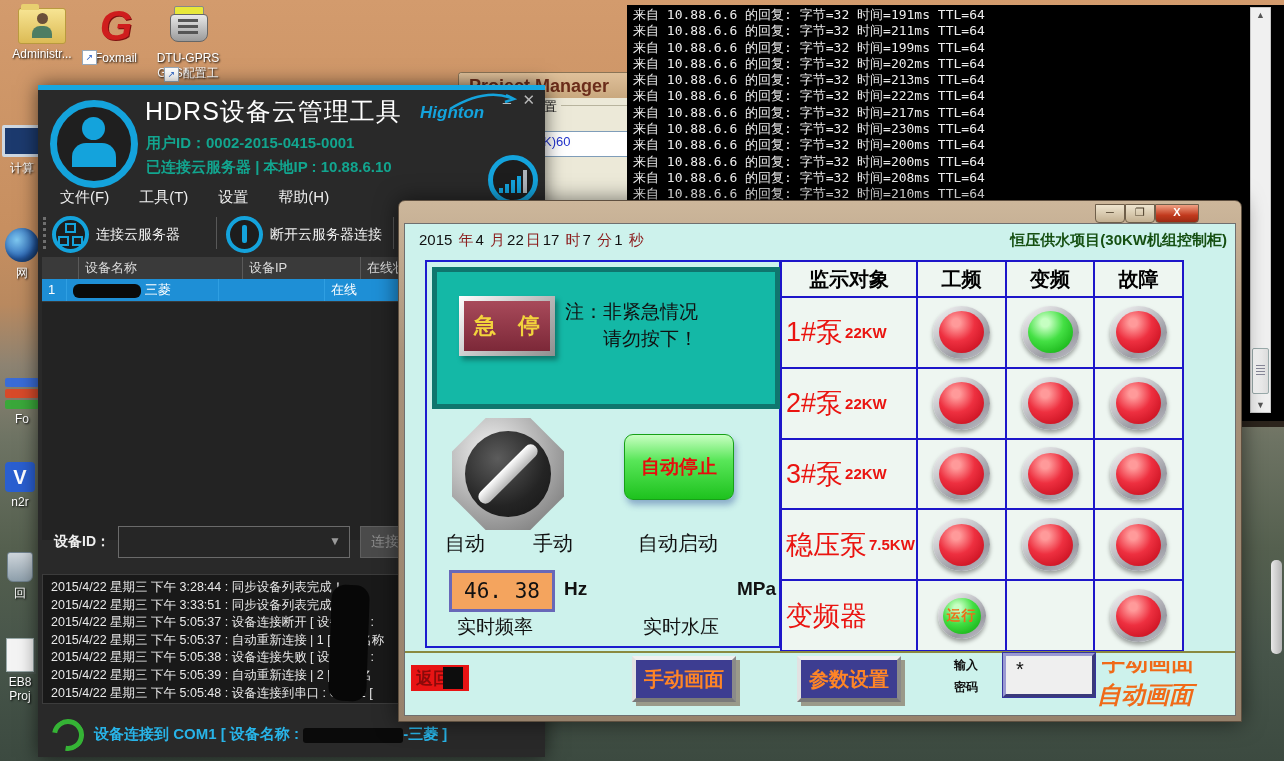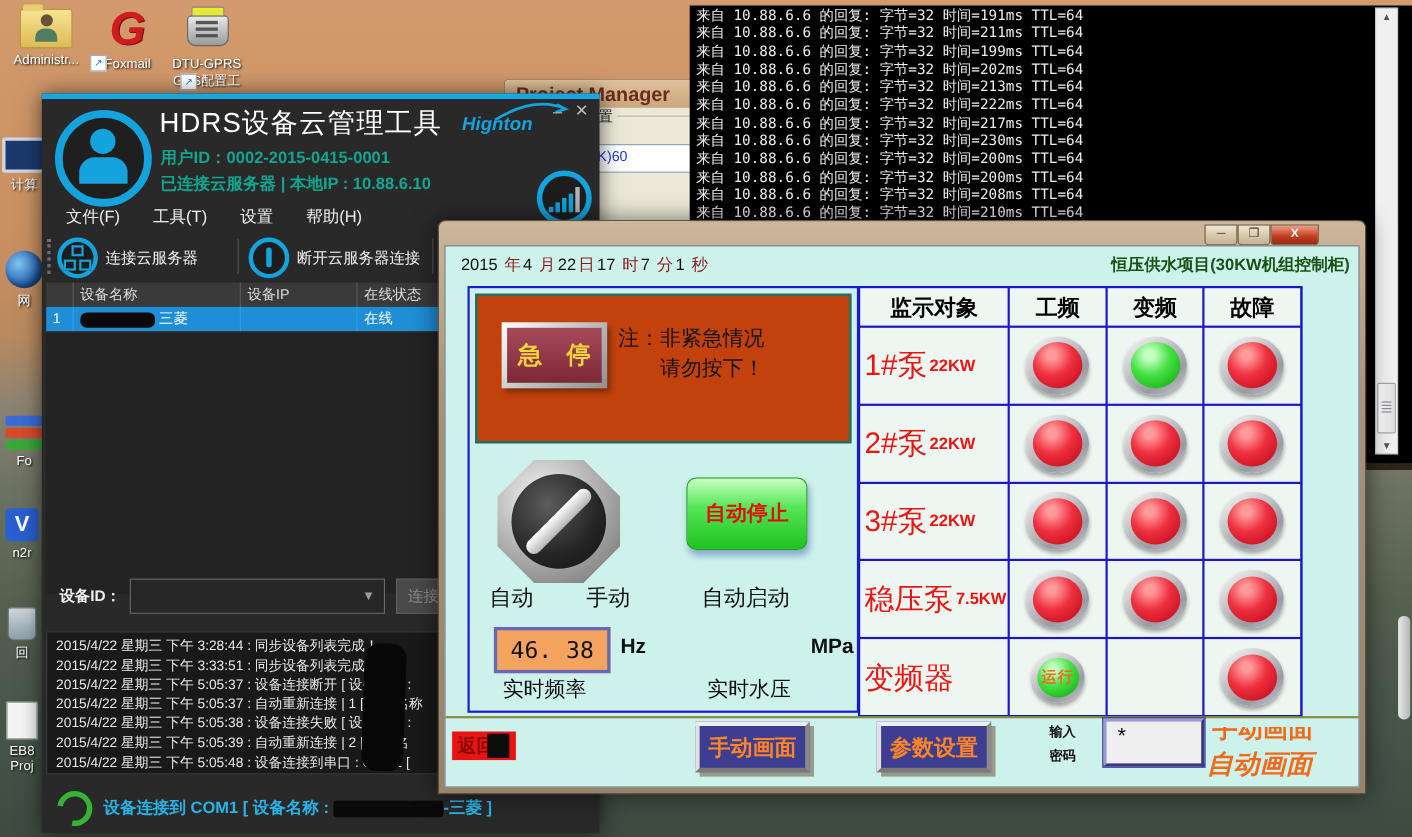--- a/index.html
+++ b/index.html
@@ -80,21 +80,21 @@
   .tb-sep{position:absolute;top:6px;height:32px;border-left:1px solid #585858;}
   .g-net i{position:absolute;width:7px;height:6px;border:2px solid #14a3dc;background:#1d1d1d;}
   .g-net i:nth-child(1){left:9px;top:3px;}
   .g-net i:nth-child(2){left:2px;bottom:3px;}
   .g-net i:nth-child(3){right:2px;bottom:3px;}
   .g-pow{position:absolute;left:12px;top:5px;width:5px;height:18px;background:#14a3dc;border-radius:2px;}
   .g-syn{position:absolute;left:5px;top:5px;width:13px;height:13px;border:3px solid #14a3dc;border-radius:50%;border-left-color:transparent;}
   .g-syn:after{content:"";position:absolute;left:-5px;top:-2px;border:4px solid transparent;border-right-color:#14a3dc;}
   #hdrs-table{position:absolute;left:4px;top:172px;width:499px;}
   .ht-head,.ht-row{display:flex;height:22px;line-height:22px;font-size:13px;}
-  .ht-head{background:#3a3a3a;color:#dcdcdc;}
+  .ht-head{background:#3a3a3a;color:#dcdcdc;gap:12px;}
   .ht-head div,.ht-row div{padding-left:6px;box-sizing:border-box;white-space:nowrap;overflow:hidden;border-left:1px solid #5a5a5a;}
   .c0{width:24px;border-left:none!important;}.c1{width:152px;}.c2{width:106px;}.c3{width:122px;}.c4{flex:1;}
   .ht-row{background:#1e8fd6;color:#fff;}
   .ht-row div{border-left-color:#2f9fe2;}
   .ht-empty{height:238px;background:#232323;border-top:1px solid #3a3a3a;}
   .redact{display:inline-block;background:#0a0a0a;border-radius:6px;vertical-align:middle;}
   #devid-row{position:absolute;left:0;top:438px;width:100%;height:40px;}
   #devid-label{position:absolute;left:16px;top:10px;color:#eee;font-weight:bold;font-size:14px;}
   #devid-combo{position:absolute;left:80px;top:3px;width:230px;height:30px;background:#262626;border:1px solid #6a6a6a;}
   #devid-combo .arr{position:absolute;right:8px;top:7px;color:#9a9a9a;font-size:12px;}
@@ -116,21 +116,21 @@
   .capbtn{height:17px;border:1px solid #6f5f4a;border-radius:0 0 4px 4px;background:linear-gradient(#efe5cf,#c3b091);
       color:#4a3c28;font-size:11px;line-height:15px;text-align:center;cursor:pointer;}
   .capbtn.mn,.capbtn.mx{width:28px;}
   .capbtn.cl{width:42px;background:linear-gradient(#f0a184,#c23a1e 60%,#9c2a12);color:#fff;font-weight:bold;}
   #hmi-client{position:absolute;left:5px;top:22px;width:832px;height:493px;background:#cdf2ec;border:1px solid #6f6f6f;box-sizing:border-box;}
   #hmi-date{position:absolute;left:14px;top:7px;font-size:15px;}
   #hmi-date .dp-num{color:#111;}
   #hmi-date .dp-unit{color:#8b1a1a;padding:0 2px;}
   #hmi-proj{position:absolute;right:8px;top:7px;color:#165012;font-weight:bold;font-size:15px;}
   #blue-box{position:absolute;left:20px;top:36px;width:356px;height:388px;border:2px solid #1c1ccf;box-sizing:border-box;}
-  #pink{position:absolute;left:5px;top:5px;width:338px;height:132px;background:#c2410c;border:2px solid #0f766e;}
+  #pink{position:absolute;left:5px;top:5px;width:338px;height:132px;background:#14b8a6;border:5px solid #0f766e;}
   #estop{position:absolute;left:22px;top:24px;width:96px;height:60px;background:linear-gradient(135deg,#ffffff,#bdbdbd 55%,#8f8f8f);
      padding:5px;box-sizing:border-box;cursor:pointer;box-shadow:3px 4px 5px rgba(0,0,0,.35);}
   #estop .face{width:100%;height:100%;background:linear-gradient(#a84a5a,#7c2838);display:flex;align-items:center;justify-content:center;
      color:#f2d43c;font-size:22px;font-weight:bold;letter-spacing:8px;text-indent:8px;}
   #note{position:absolute;left:128px;top:26px;color:#111;font-size:19px;line-height:27px;}
   #note .l2{padding-left:38px;}
   #knob{position:absolute;left:25px;top:156px;width:112px;height:112px;
      clip-path:polygon(30% 0,70% 0,100% 30%,100% 70%,70% 100%,30% 100%,0 70%,0 30%);
      background:radial-gradient(circle at 35% 30%,#f2f2f2,#a8a8a8 55%,#6f6f6f);}
   #knob .inner{position:absolute;left:13px;top:13px;width:86px;height:86px;border-radius:50%;

